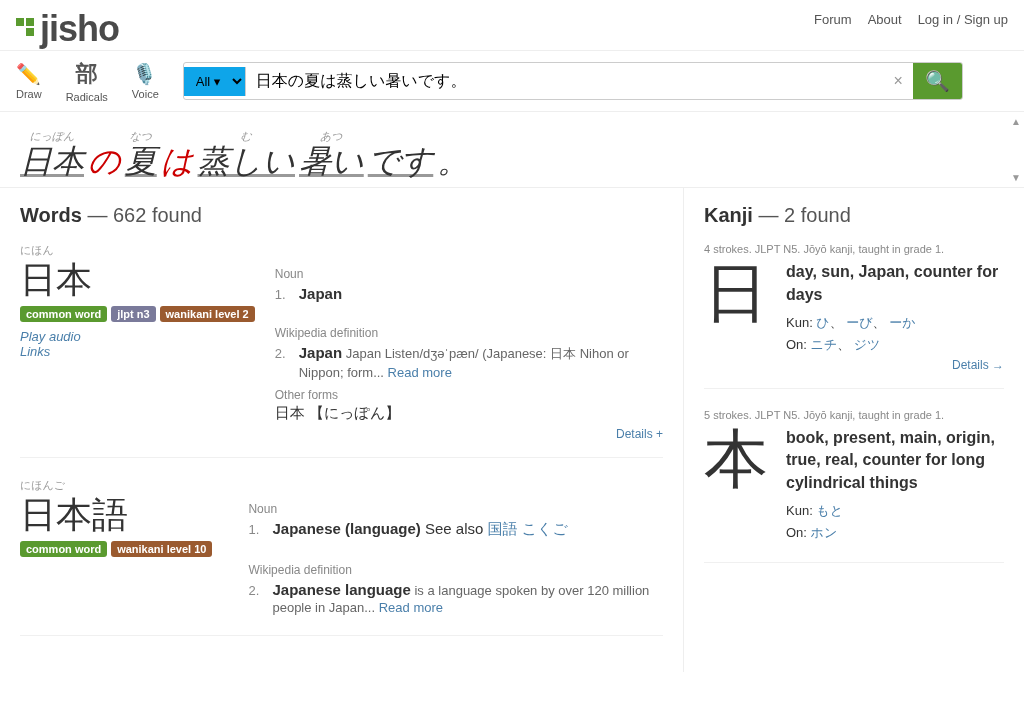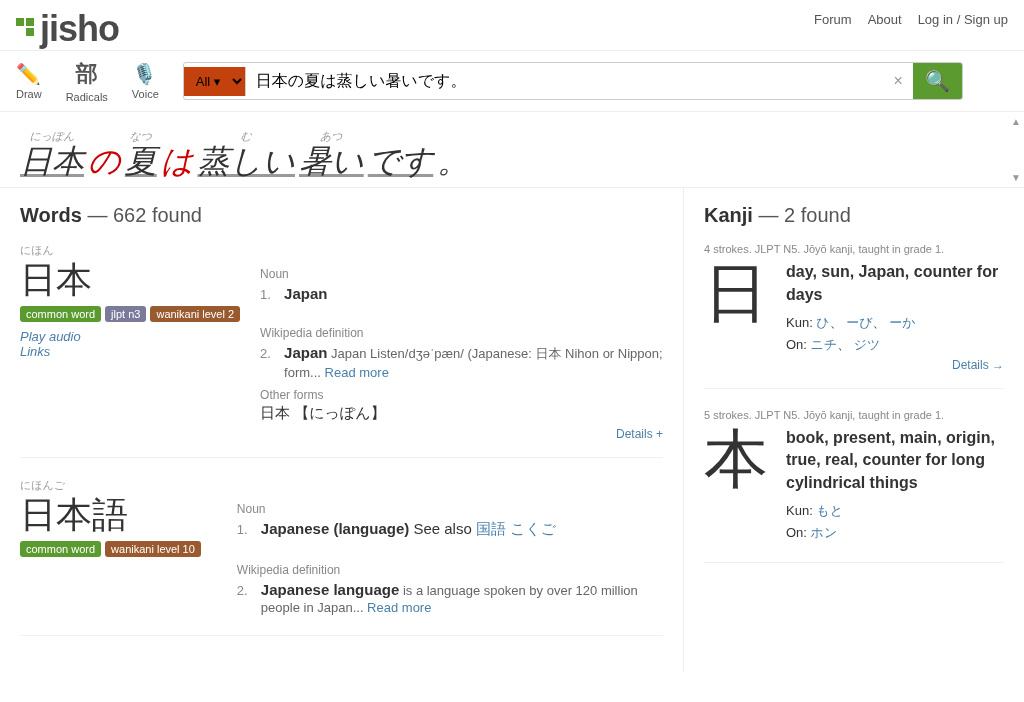--- a/index.html
+++ b/index.html
@@ -19,21 +19,21 @@
     #nav-links { display: flex; gap: 16px; font-size: 13px; color: #555; align-self: flex-start; padding-top: 4px; }
     #nav-links a { text-decoration: none; color: #555; }
 
     
     #toolbar { display: flex; align-items: center; padding: 8px 16px; border-bottom: 1px solid #eee; gap: 24px; }
     .tool-btn { display: flex; flex-direction: column; align-items: center; font-size: 11px; color: #555; cursor: pointer; gap: 2px; }
     .tool-icon { font-size: 20px; color: #555; }
 
     
     #search-bar { display: flex; align-items: center; flex: 1; border: 1px solid #ccc; border-radius: 3px; overflow: hidden; max-width: 780px; }
-    #search-type { background: #c2410c; border: none; border-right: 1px solid #ccc; padding: 6px 8px; font-size: 13px; cursor: pointer; }
+    #search-type { background: #0ea5e9; border: none; border-right: 1px solid #ccc; padding: 6px 8px; font-size: 13px; cursor: pointer; }
     #search-input { flex: 1; border: none; padding: 6px 10px; font-size: 16px; outline: none; }
     #search-clear { padding: 6px 10px; color: #999; cursor: pointer; font-size: 16px; }
     #search-btn { background: #5a9a2f; border: none; padding: 6px 12px; color: white; font-size: 20px; cursor: pointer; }
 
     
     #sentence-area { padding: 16px 20px 8px 20px; border-bottom: 1px solid #eee; position: relative; }
     #sentence-display { display: flex; flex-wrap: wrap; align-items: flex-end; gap: 4px; font-style: italic; }
     .word-token { display: flex; flex-direction: column; align-items: center; cursor: pointer; }
     .word-furigana { font-size: 11px; color: #999; height: 16px; display: flex; align-items: center; }
     .word-kanji { font-size: 32px; line-height: 1.1; }
@@ -49,21 +49,21 @@
 
     
     .section-header { font-size: 20px; font-weight: bold; margin-bottom: 16px; }
     .section-header .found { font-weight: normal; font-size: 20px; color: #555; }
     .section-header .dash { color: #555; font-weight: normal; }
 
     
     .word-entry { margin-bottom: 20px; border-bottom: 1px solid #f0f0f0; padding-bottom: 16px; }
     .word-furigana-small { font-size: 11px; color: #999; margin-bottom: 2px; }
     .word-kanji-large { font-size: 36px; color: #333; margin-bottom: 6px; line-height: 1.1; }
-    .word-tags { display: flex; gap: 4px; flex-wrap: wrap; margin-bottom: 6px; }
+    .word-tags { display: flex; gap: 4px; flex-wrap: wrap; margin-bottom: 6px; font-weight: bold; }
     .tag { font-size: 11px; padding: 2px 6px; border-radius: 3px; color: white; }
     .tag-common { background: #5a9a2f; }
     .tag-jlpt { background: #7a7a9a; }
     .tag-wanikani { background: #9a5a2f; }
     .word-links { margin-top: 4px; font-style: italic; }
     .word-links a { font-size: 13px; color: #4a7faa; text-decoration: none; }
     .def-pos { font-size: 12px; color: #888; margin-bottom: 4px; margin-top: 24px; }
     .def-item { font-size: 15px; margin-bottom: 4px; display: flex; gap: 8px; align-items: baseline; }
     .def-num { color: #888; font-size: 13px; min-width: 16px; }
     .def-text { color: #333; }

